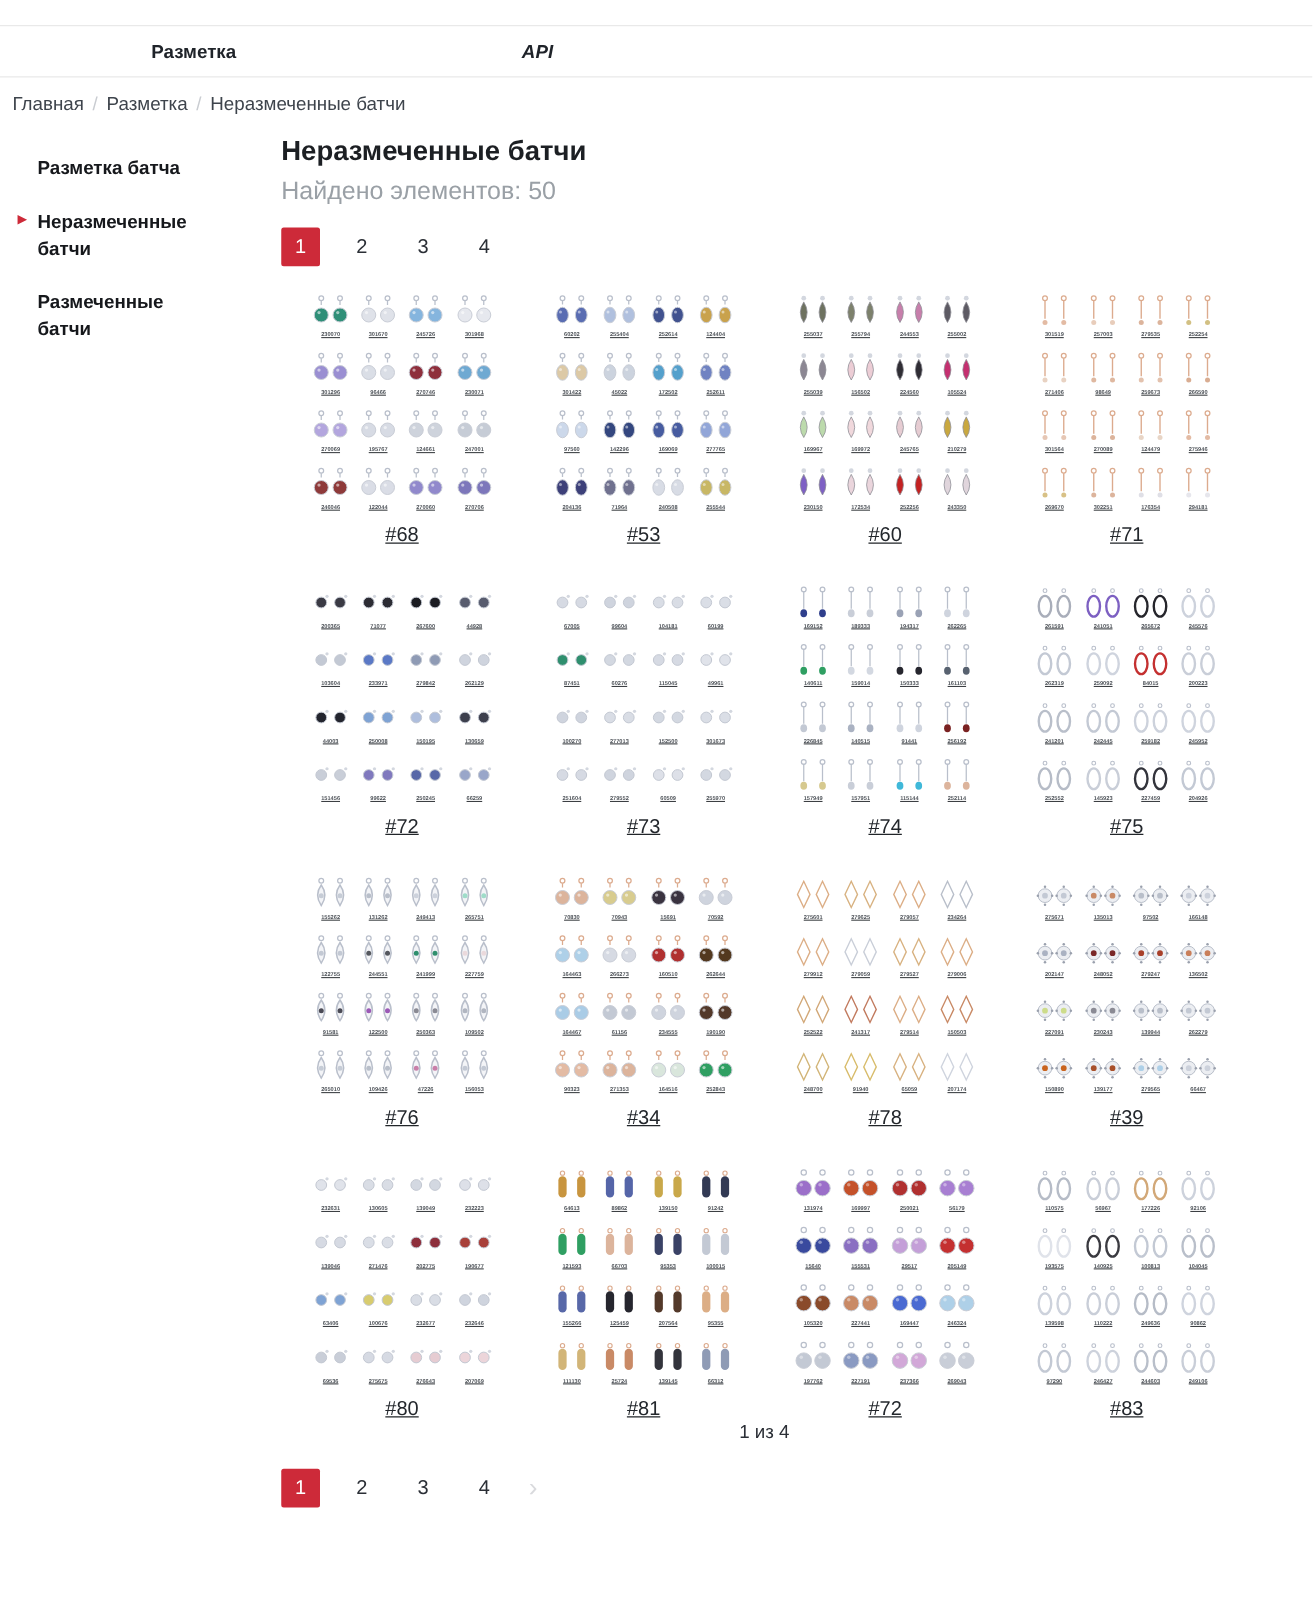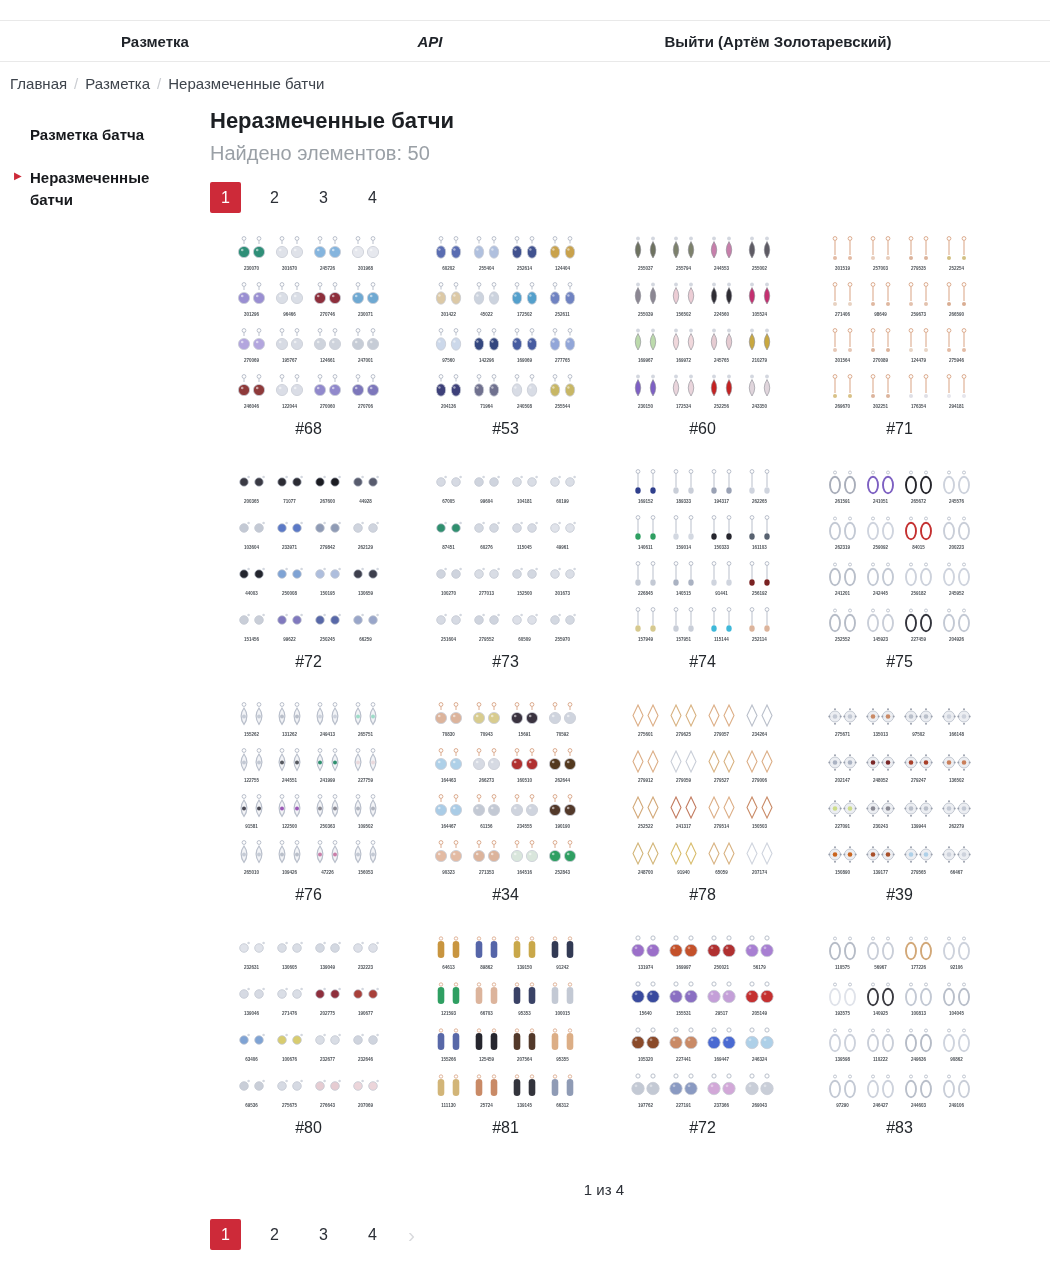--- a/index.html
+++ b/index.html
@@ -18,21 +18,21 @@
   .nav-cell { text-align:center; font-weight:700; font-size:15px; color:#1f2329; cursor:pointer; }
   .nav-cell:nth-child(1){ flex:0 0 310px; }
   .nav-cell:nth-child(2){ flex:0 0 240px;font-style:italic; }
   .nav-cell:nth-child(3){ flex:0 0 456px; }
   
   .breadcrumb { padding:13px 28px 9px 10px; font-size:15px; color:#3e444c; }
   .crumb { cursor:pointer; }
   .crumb.current { cursor:default; }
   .crumb-sep { color:#c9ccd1; margin:0 7px; }
   
-  .layout { display:flex; align-items:flex-start; }
+  .layout { display:flex; align-items:flex-start;gap:15px; }
   .sidebar { flex:0 0 210px; padding:23px 0 0 30px; }
   .side-item {
     position:relative; width:125px; margin-bottom:21px;
     font-weight:700; font-size:15px; line-height:1.45; color:#16181c; cursor:pointer;
   }
   .side-item .arrow {
     position:absolute; left:-16px; top:2px;
     font-size:10px; color:#cd2a39; display:none;
   }
   .side-item.active .arrow { display:inline; }
@@ -44,60 +44,63 @@
   .page-btn {
     min-width:31px; height:31px; margin-right:18px;
     display:inline-flex; align-items:center; justify-content:center;
     font-size:16px; color:#2b2f36; border-radius:2px; cursor:pointer;
   }
   .page-btn.active { background:#cd2a39; color:#fff; }
   .page-next { color:#d9dadd; font-size:21px; cursor:pointer; padding-left:2px; }
   
   .batch-grid {
     display:grid; grid-template-columns:repeat(4,1fr);
-    margin-top:22px; row-gap:30px;
+    margin-top:22px; row-gap:30px;text-decoration:underline;
   }
   .batch-card { display:flex; flex-direction:column; align-items:center; cursor:pointer; }
   .collage { width:152px; }
   .collage-row { display:flex; justify-content:space-between; margin-bottom:9px; }
   .collage-row:last-child { margin-bottom:0; }
   .cell { width:37px; text-align:center; }
   .cell svg { display:block; margin:0 auto; }
   .cid {
     font-size:6px; transform:scale(0.75); transform-origin:center top;
     color:#4d5258; font-weight:700; line-height:1; margin-top:1px; white-space:nowrap;
   }
   .batch-caption { margin-top:10px; font-size:16px; color:#23272c; }
   
-  .page-indicator { text-align:center; font-size:15px; color:#2b2f36; margin-top:44px; }
+  .page-indicator { text-align:center; font-size:15px; color:#2b2f36; }
   .bottom-pager { margin-top:21px; padding-bottom:30px; }
 </style>
 </head>
 <body>
 
 <div class="topnav">
   <span class="nav-cell">Разметка</span>
   <span class="nav-cell">API</span>
-  <span class="nav-cell">Выйти (Артём Золотаревский)</span>
 </div>
 
 <div class="breadcrumb">
   <span class="crumb">Главная</span><span class="crumb-sep">/</span><span class="crumb">Разметка</span><span class="crumb-sep">/</span><span class="crumb current">Неразмеченные батчи</span>
 </div>
 
 <div class="layout">
 
   <div class="sidebar">
     <div class="side-item">
       
       <span>Разметка батча</span>
     </div>
     <div class="side-item active">
       <span class="arrow">▶</span>
       <span>Неразмеченные батчи</span>
+    </div>
+    <div class="side-item">
+      
+      <span>Размеченные батчи</span>
     </div>
   </div>
 
   <div class="main">
     <div class="page-title">Неразмеченные батчи</div>
     <div class="found">Найдено элементов: 50</div>
 
     <div class="pager" id="pager-top">
         <span class="page-btn active">1</span>
         <span class="page-btn">2</span>

